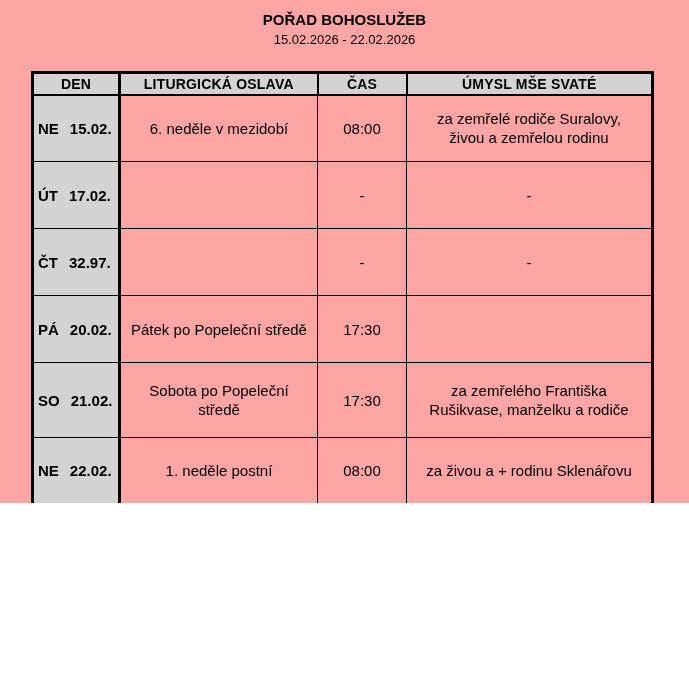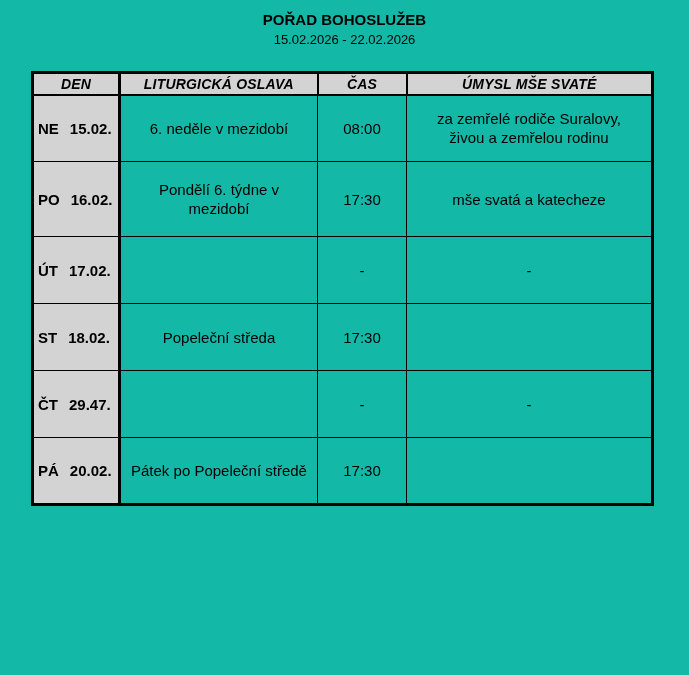--- a/index.html
+++ b/index.html
@@ -5,22 +5,22 @@
   * { box-sizing: border-box; }
   html, body {
     margin: 0;
     padding: 0;
     background: #ffffff;
     color: #000000;
     font-family: "Liberation Sans", sans-serif;
   }
   .page {
     width: 689px;
-    height: 675px;
-    background: #14b8a6;
+    height: 503px;
+    background: #fca5a5;
     overflow: hidden;
   }
   .title-block {
     padding-top: 10px;
     text-align: center;
   }
   .title-line-1, .title-line-2 {
     font-size: 15px;
     font-weight: bold;
     line-height: 20px;
@@ -42,21 +42,20 @@
   col.c-int   { width: 246px; }
   th {
     background: #d3d3d3;
     border: 2px solid #000000;
     font-size: 14px;
     font-weight: bold;
     text-align: center;
     height: 22px;
     padding: 1px 2px;
     letter-spacing: 0.2px;
-    font-style: italic;
   }
   th:first-child { border-right: 3px solid #000000; }
   td {
     border: 1px solid #000000;
     height: 67px;
     vertical-align: middle;
     text-align: center;
     font-size: 15px;
     line-height: 19px;
     padding: 2px 4px;
@@ -99,45 +98,45 @@
       </tr>
     </thead>
     <tbody id="table-body">
         <tr>
       <td class="day-cell"><span class="day-text">NE</span><span class="date-text">15.02.</span></td>
       <td class="celebration-cell">6. neděle v mezidobí</td>
       <td class="time-cell">08:00</td>
       <td class="intention-cell">za zemřelé rodiče Suralovy, živou a zemřelou rodinu</td>
     </tr>
         <tr>
-      <td class="day-cell"><span class="day-text">PO</span><span class="date-text">16.02.</span></td>
-      <td class="celebration-cell">Pondělí 6. týdne v mezidobí</td>
-      <td class="time-cell">17:30</td>
-      <td class="intention-cell">mše svatá a katecheze</td>
-    </tr>
-        <tr>
       <td class="day-cell"><span class="day-text">ÚT</span><span class="date-text">17.02.</span></td>
       <td class="celebration-cell"></td>
       <td class="time-cell">-</td>
       <td class="intention-cell">-</td>
     </tr>
         <tr>
-      <td class="day-cell"><span class="day-text">ST</span><span class="date-text">18.02.</span></td>
-      <td class="celebration-cell">Popeleční středa</td>
-      <td class="time-cell">17:30</td>
-      <td class="intention-cell"></td>
-    </tr>
-        <tr>
-      <td class="day-cell"><span class="day-text">ČT</span><span class="date-text">29.47.</span></td>
+      <td class="day-cell"><span class="day-text">ČT</span><span class="date-text">32.97.</span></td>
       <td class="celebration-cell"></td>
       <td class="time-cell">-</td>
       <td class="intention-cell">-</td>
     </tr>
         <tr>
       <td class="day-cell"><span class="day-text">PÁ</span><span class="date-text">20.02.</span></td>
       <td class="celebration-cell">Pátek po Popeleční středě</td>
       <td class="time-cell">17:30</td>
       <td class="intention-cell"></td>
     </tr>
+        <tr>
+      <td class="day-cell"><span class="day-text">SO</span><span class="date-text">21.02.</span></td>
+      <td class="celebration-cell">Sobota po Popeleční středě</td>
+      <td class="time-cell">17:30</td>
+      <td class="intention-cell">za zemřelého Františka Rušikvase, manželku a rodiče</td>
+    </tr>
+        <tr>
+      <td class="day-cell"><span class="day-text">NE</span><span class="date-text">22.02.</span></td>
+      <td class="celebration-cell">1. neděle postní</td>
+      <td class="time-cell">08:00</td>
+      <td class="intention-cell">za živou a + rodinu Sklenářovu</td>
+    </tr>
       </tbody>
   </table>
 
 </div>
 
 </body></html>

